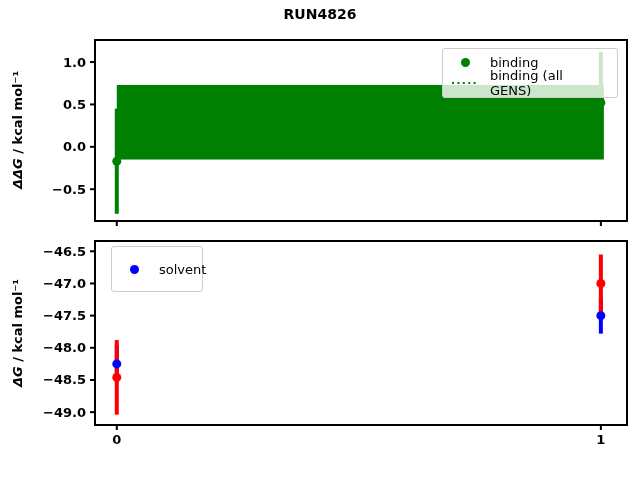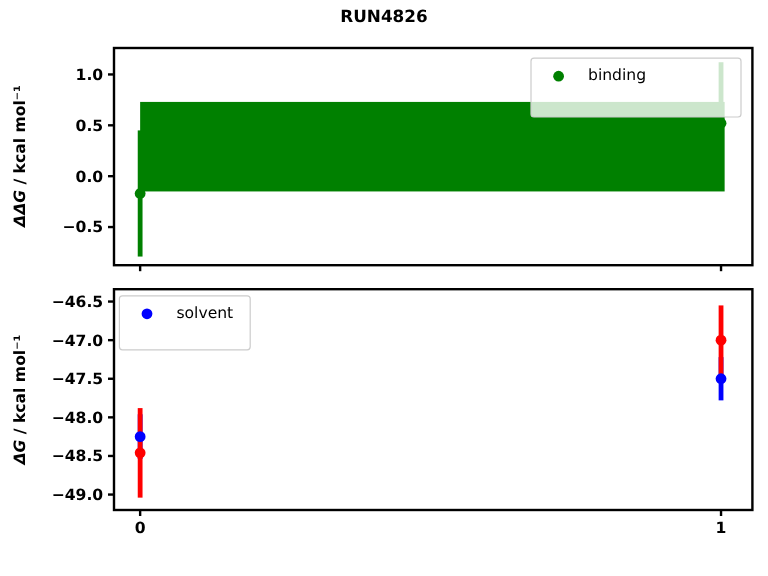--- a/index.html
+++ b/index.html
@@ -19,25 +19,25 @@
   #ylabel-top{left:-91px;top:121px;}
   #ylabel-bottom{left:-91px;top:324px;}
   .math{font-style:italic;}
   .xlabel{
     position:absolute;left:261px;top:447px;width:200px;text-align:center;
     font-size:13px;font-weight:bold;
   }
   .legend{
     position:absolute;box-sizing:border-box;
     background:rgba(255,255,255,0.8);border:1px solid #cccccc;border-radius:3px;
-    display:flex;flex-direction:column;justify-content:flex-start;gap:1px;
+    display:flex;flex-direction:column;justify-content:center;gap:1px;
     padding:4px 9px;
   }
   #legend-binding{left:442px;top:48px;width:176px;height:50px;}
-  #legend-dg{left:99px;top:246px;width:110px;height:46px;}
+  #legend-dg{left:111px;top:246px;width:92px;height:46px;}
   .legend-row{display:flex;align-items:center;gap:12px;font-size:13px;height:20px;}
   .legend-marker{width:26px;display:flex;justify-content:center;align-items:center;flex:0 0 26px;}
   .dot{width:9px;height:9px;border-radius:50%;}
 </style>
 </head>
 <body>
 
 <div id="figure">
   <svg id="plot-svg" width="640" height="480">
       <line x1="116.78343949044586" x2="116.78343949044586" y1="213.79391100702577" y2="108.66978922716629" stroke="#008000" stroke-width="4"></line>
@@ -94,20 +94,28 @@
   </div>
 
 
   <div class="legend" id="legend-binding">
     <div class="legend-row">
       <span class="legend-marker">
         <span class="dot" style="background:#008000;"></span>
       </span>
       <span>binding</span>
     </div>
+    <div class="legend-row">
+      <span class="legend-marker">
+        <svg width="26" height="4">
+            <line x1="0" y1="2" x2="26" y2="2" stroke="#008000" stroke-width="2.2" stroke-dasharray="2 3.4"></line>
+          </svg>
+      </span>
+      <span>binding (all GENS)</span>
+    </div>
   </div>
 
   <div class="legend" id="legend-dg">
     <div class="legend-row">
       <span class="legend-marker">
         <span class="dot" style="background:#0000ff;"></span>
       </span>
       <span>solvent</span>
     </div>
   </div>

